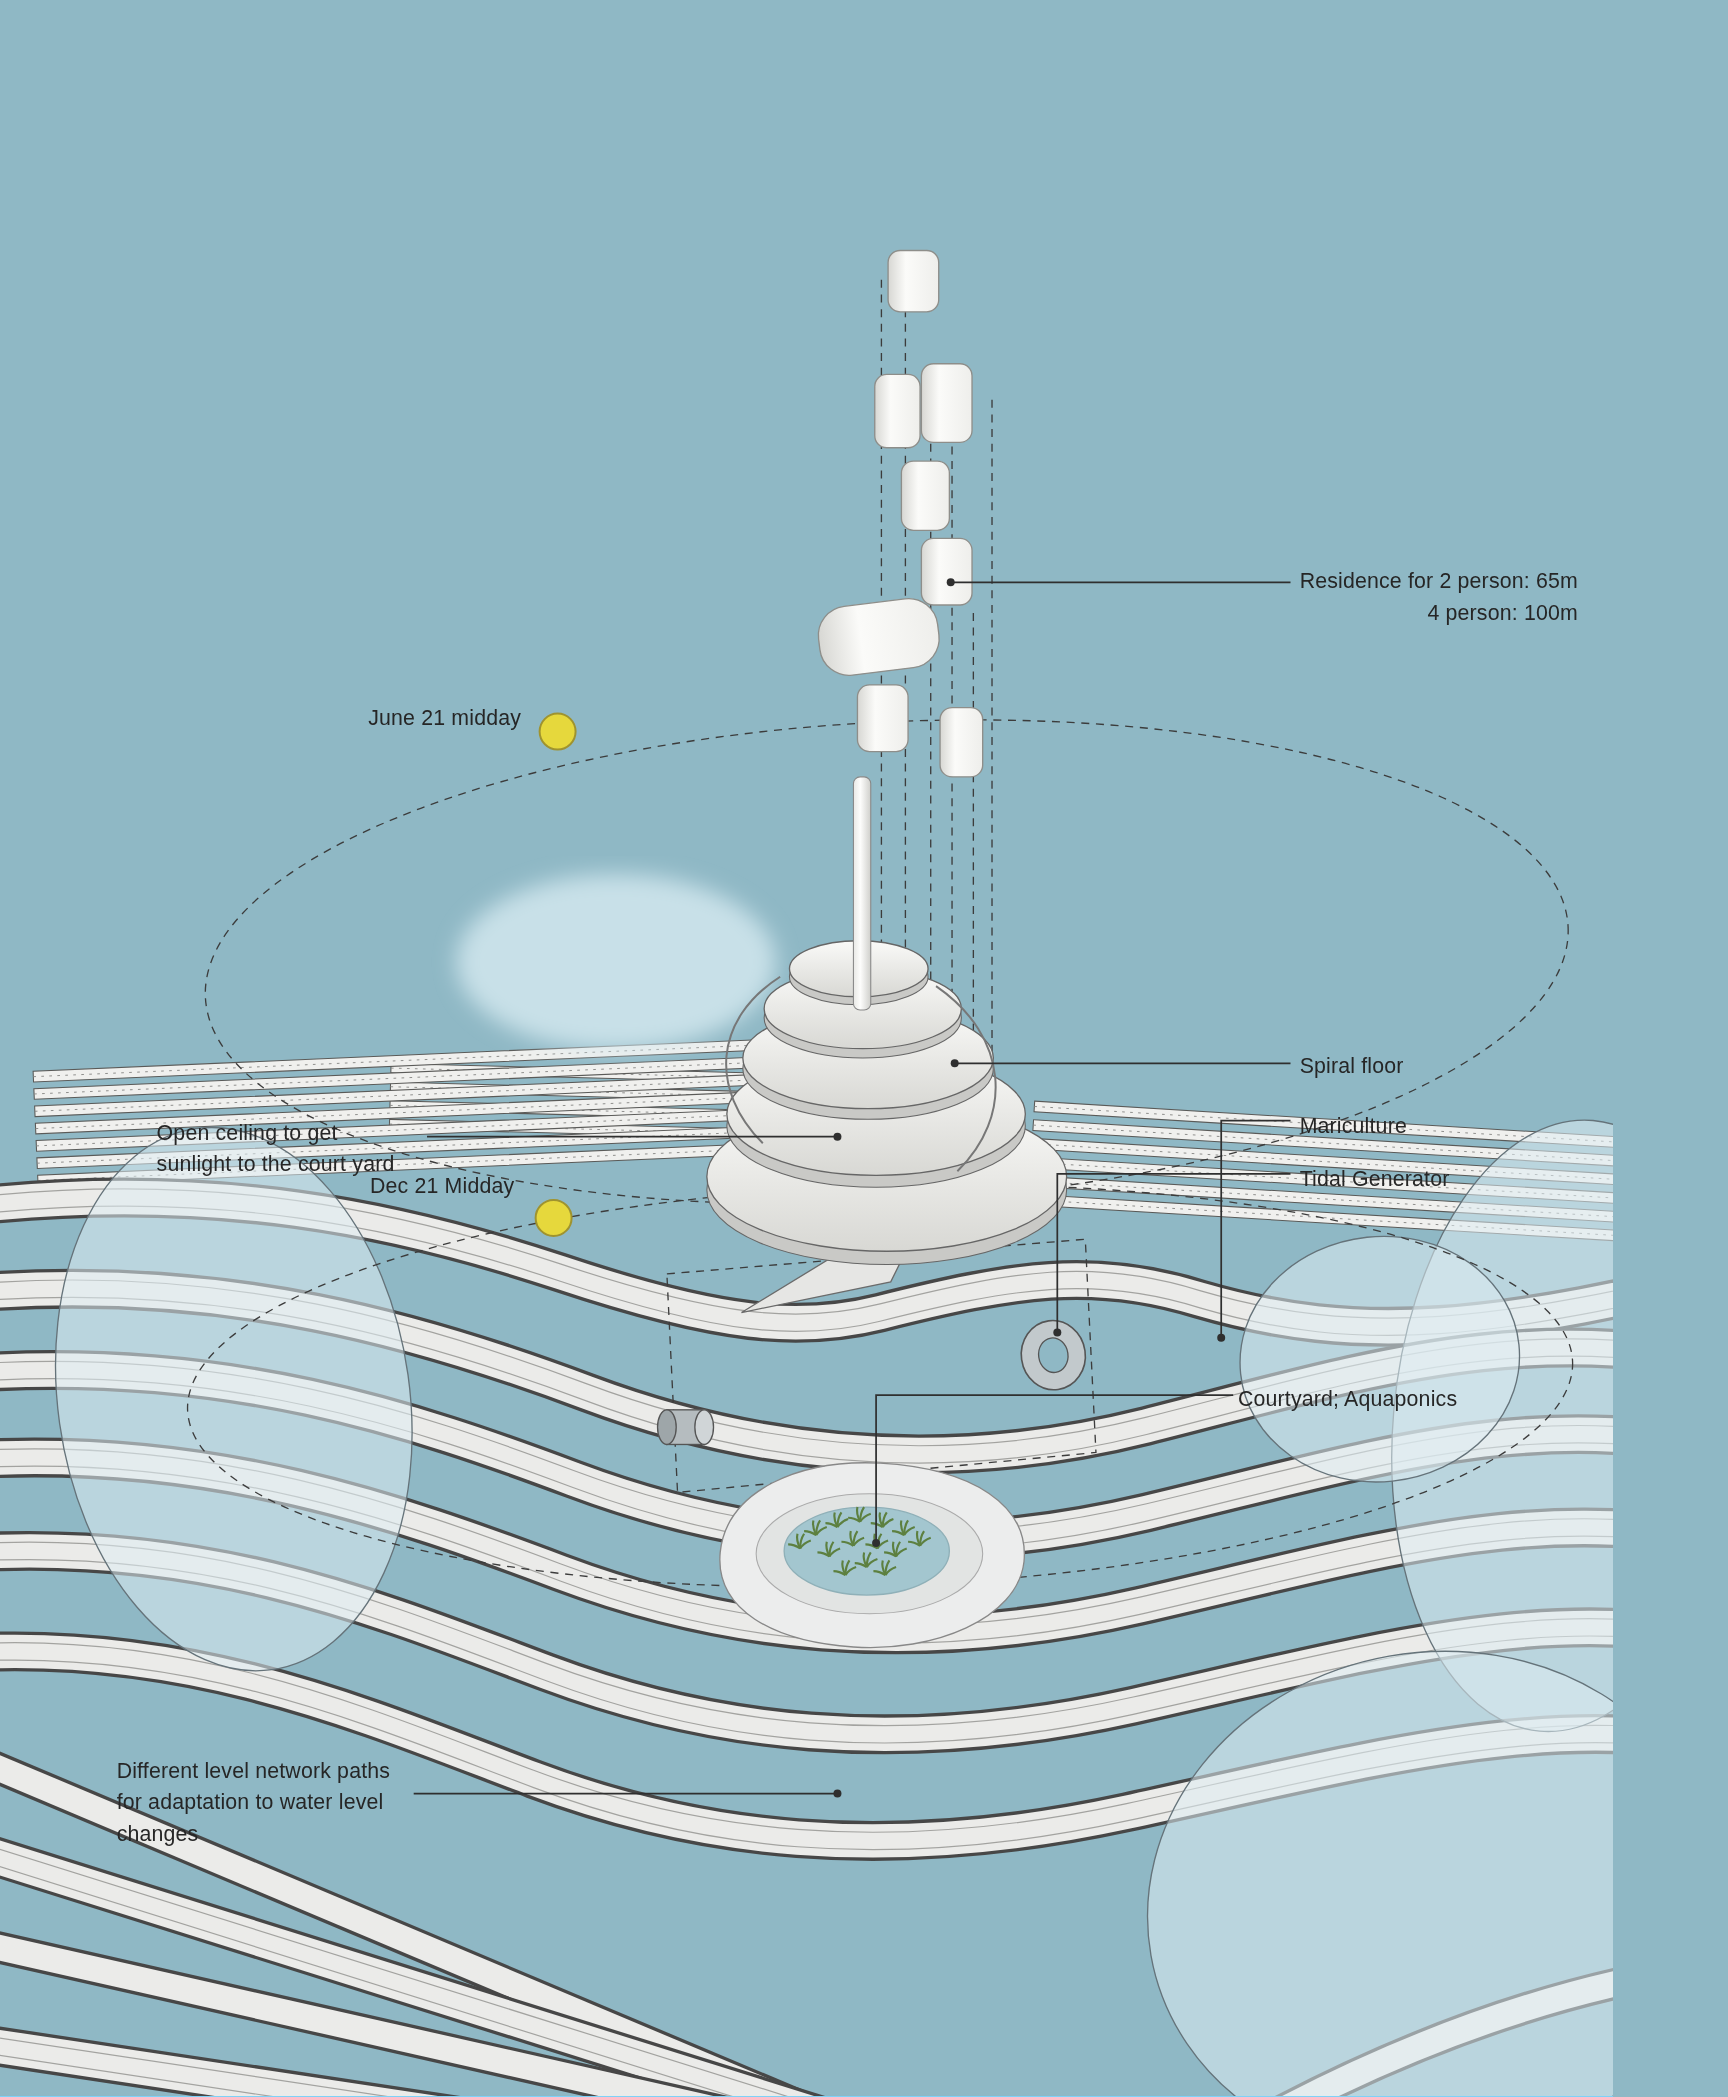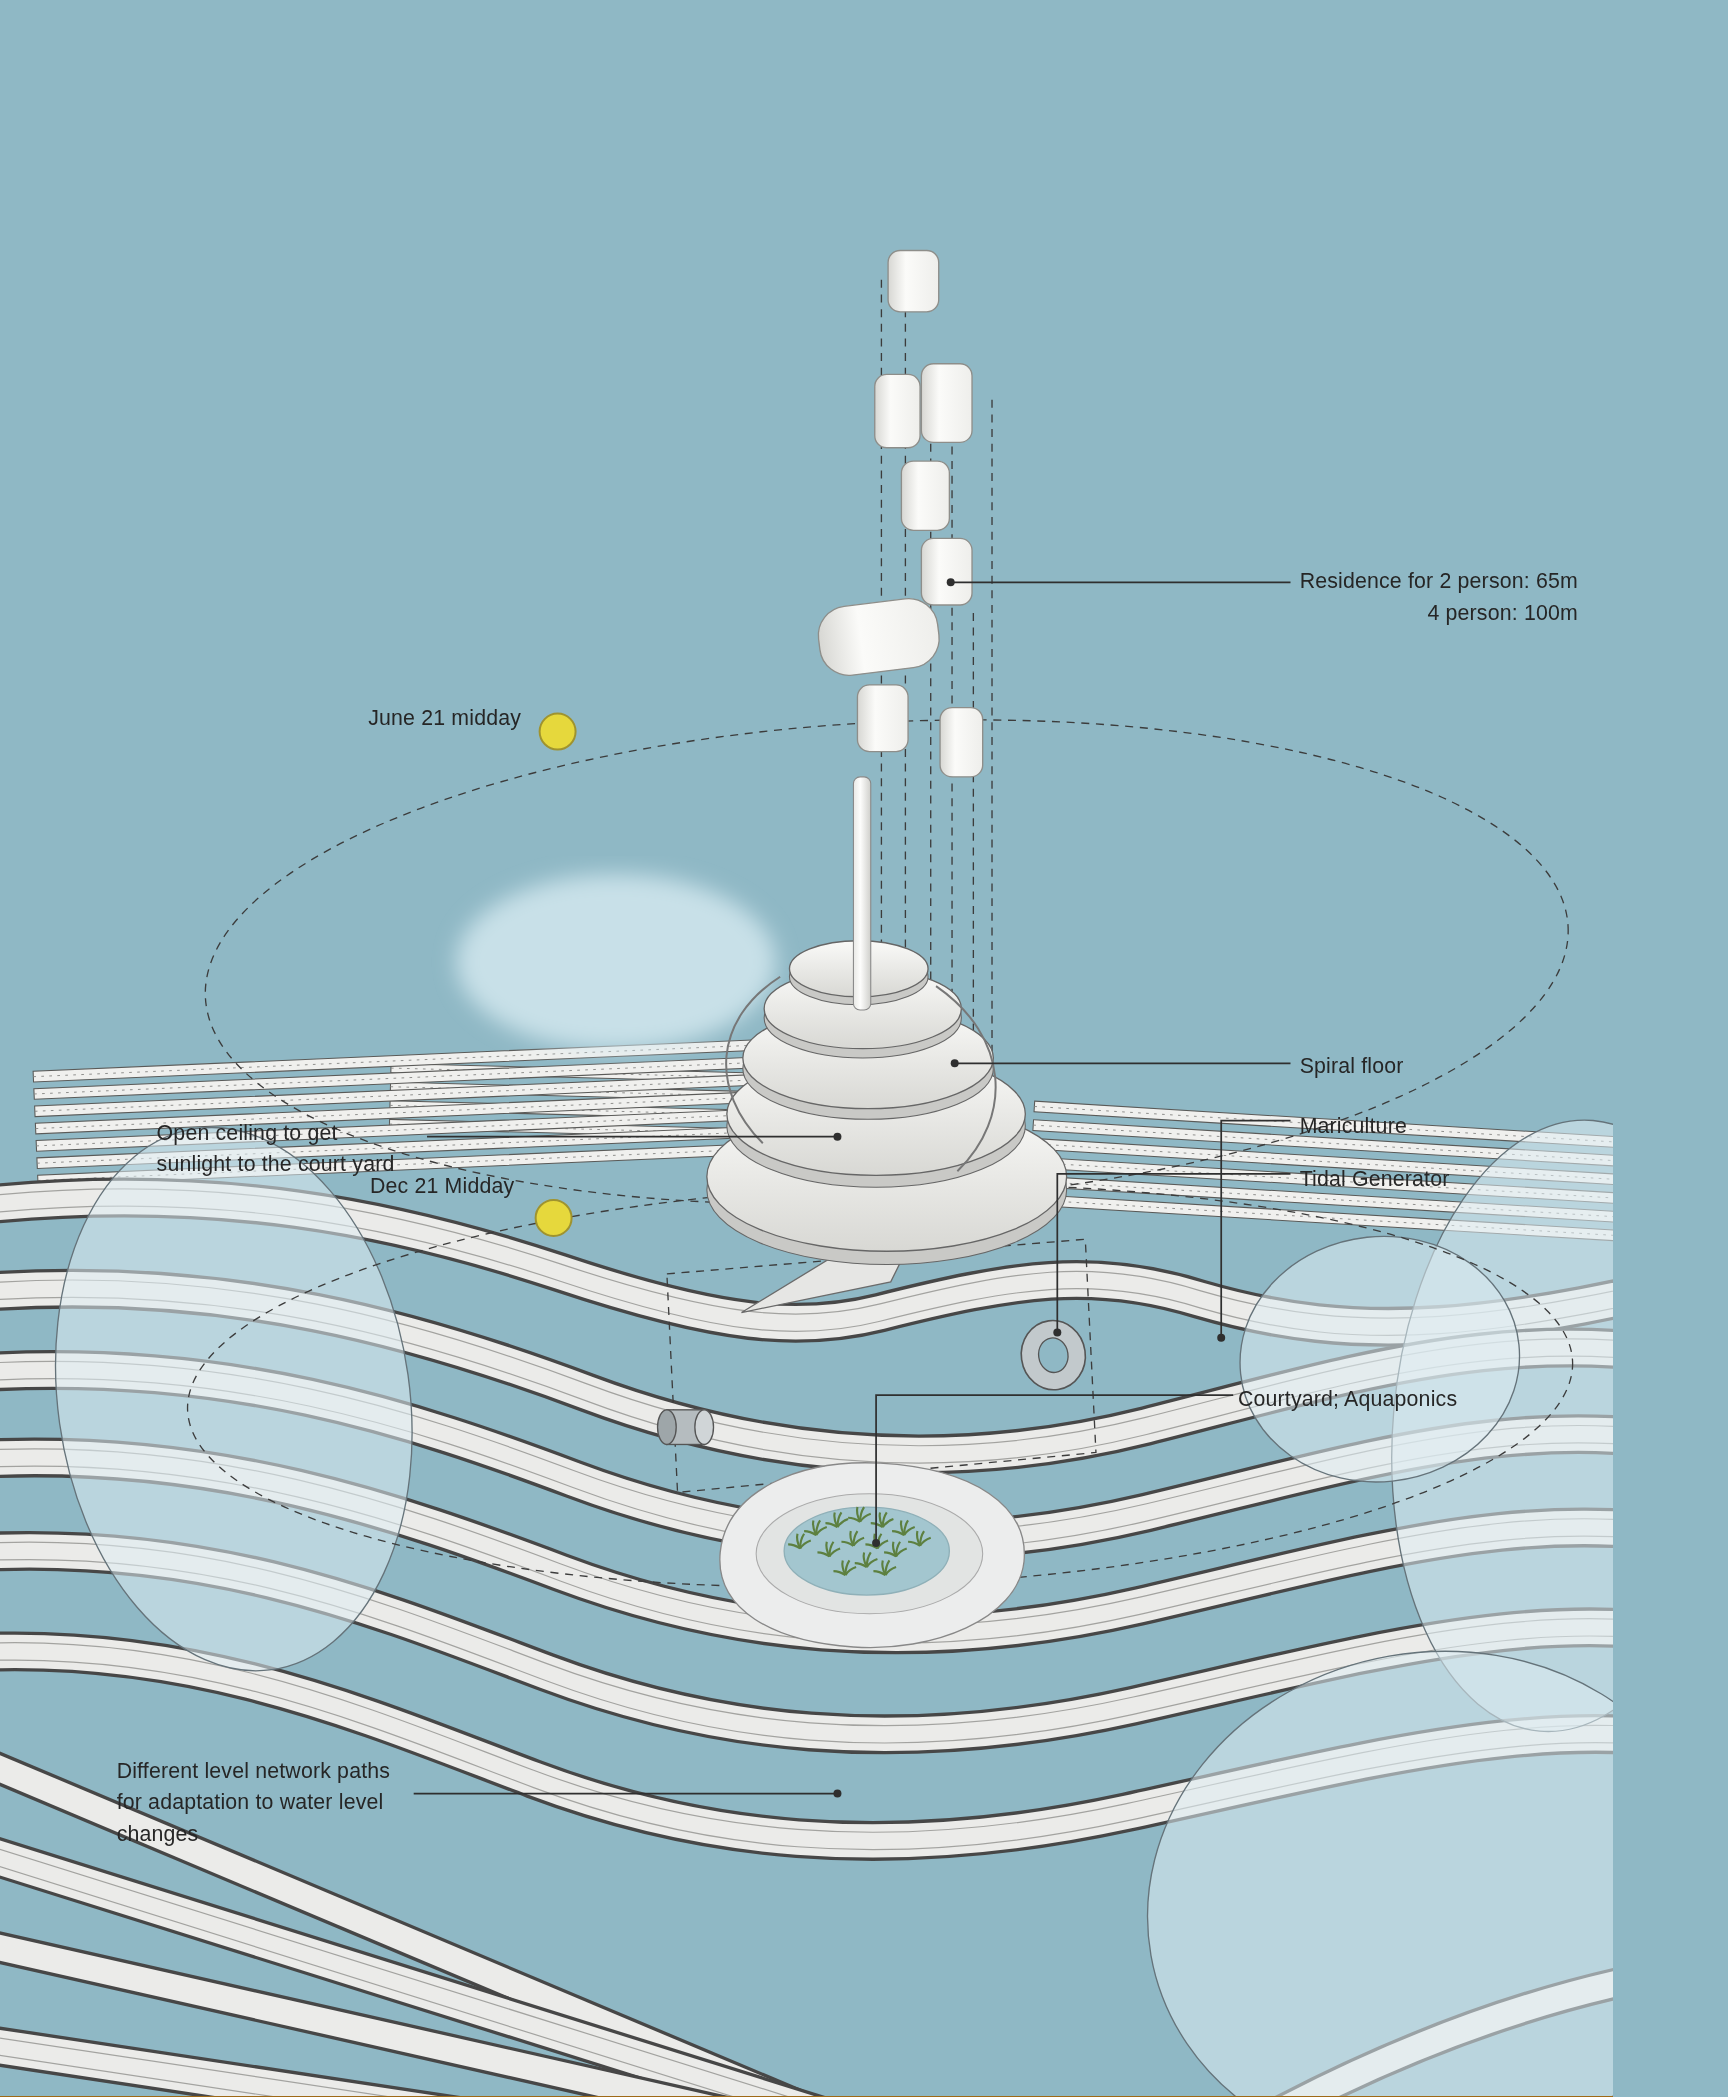--- a/index.html
+++ b/index.html
@@ -1,17 +1,17 @@
 <!DOCTYPE html>
 <html style="font-size:12.8px"><head>
 <meta charset="utf-8">
 <style>
   html,body{margin:0;padding:0;}
   body{width:1729px;height:2097px;overflow:hidden;background:#8fb8c5;}
-  .viewport{position:relative;width:1613px;height:2097px;overflow:hidden;background:#a16207;}
+  .viewport{position:relative;width:1613px;height:2097px;overflow:hidden;background:#7dd3fc;}
   .stage{position:absolute;left:0;top:0;width:1038px;height:1258px;
          transform:scale(1.6662);transform-origin:0 0;background:#8fb8c5;}
   .stage svg{position:absolute;inset:0;display:block;}
   .ann{position:absolute;font:12.8px/1.5 "Liberation Sans", sans-serif;color:#262626;
        white-space:pre-line;letter-spacing:0.1px;}
   #ann-residence{left:780px;top:339px;text-align:right;}
   #ann-june{left:221px;top:421px;}
   #ann-spiral{left:780px;top:630px;}
   #ann-open{left:94px;top:670px;}
   #ann-mariculture{left:780px;top:666px;}

